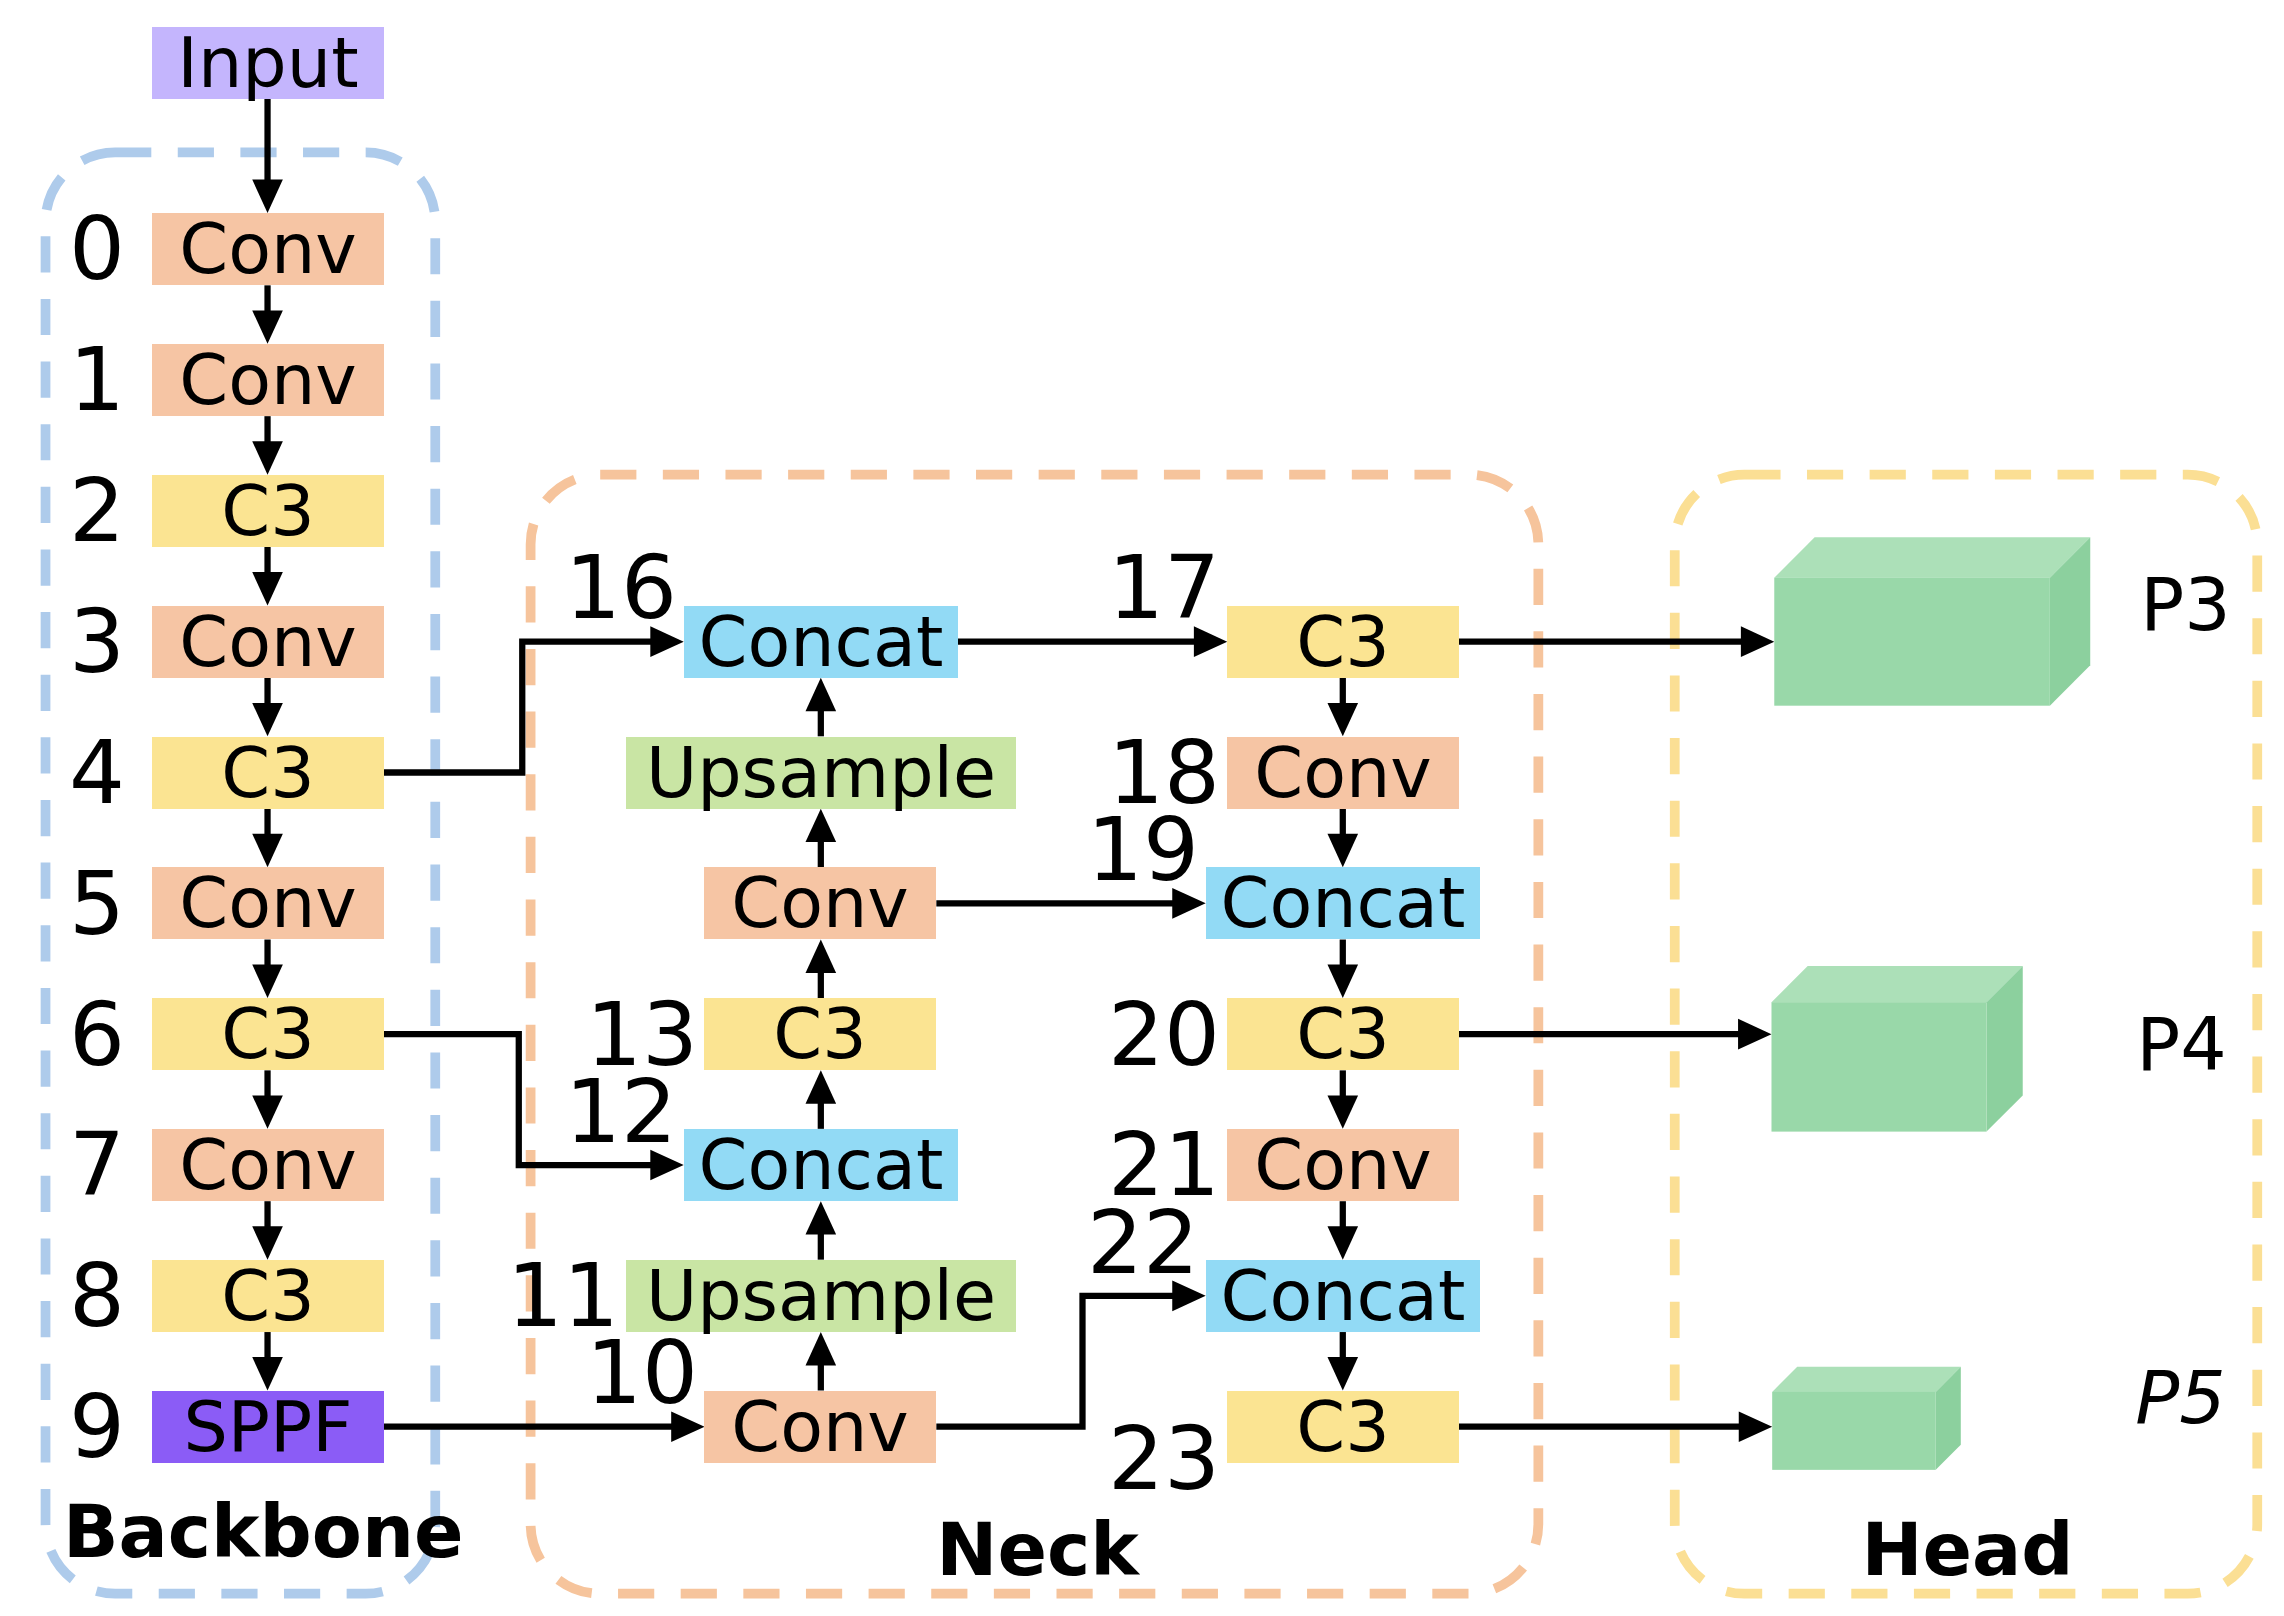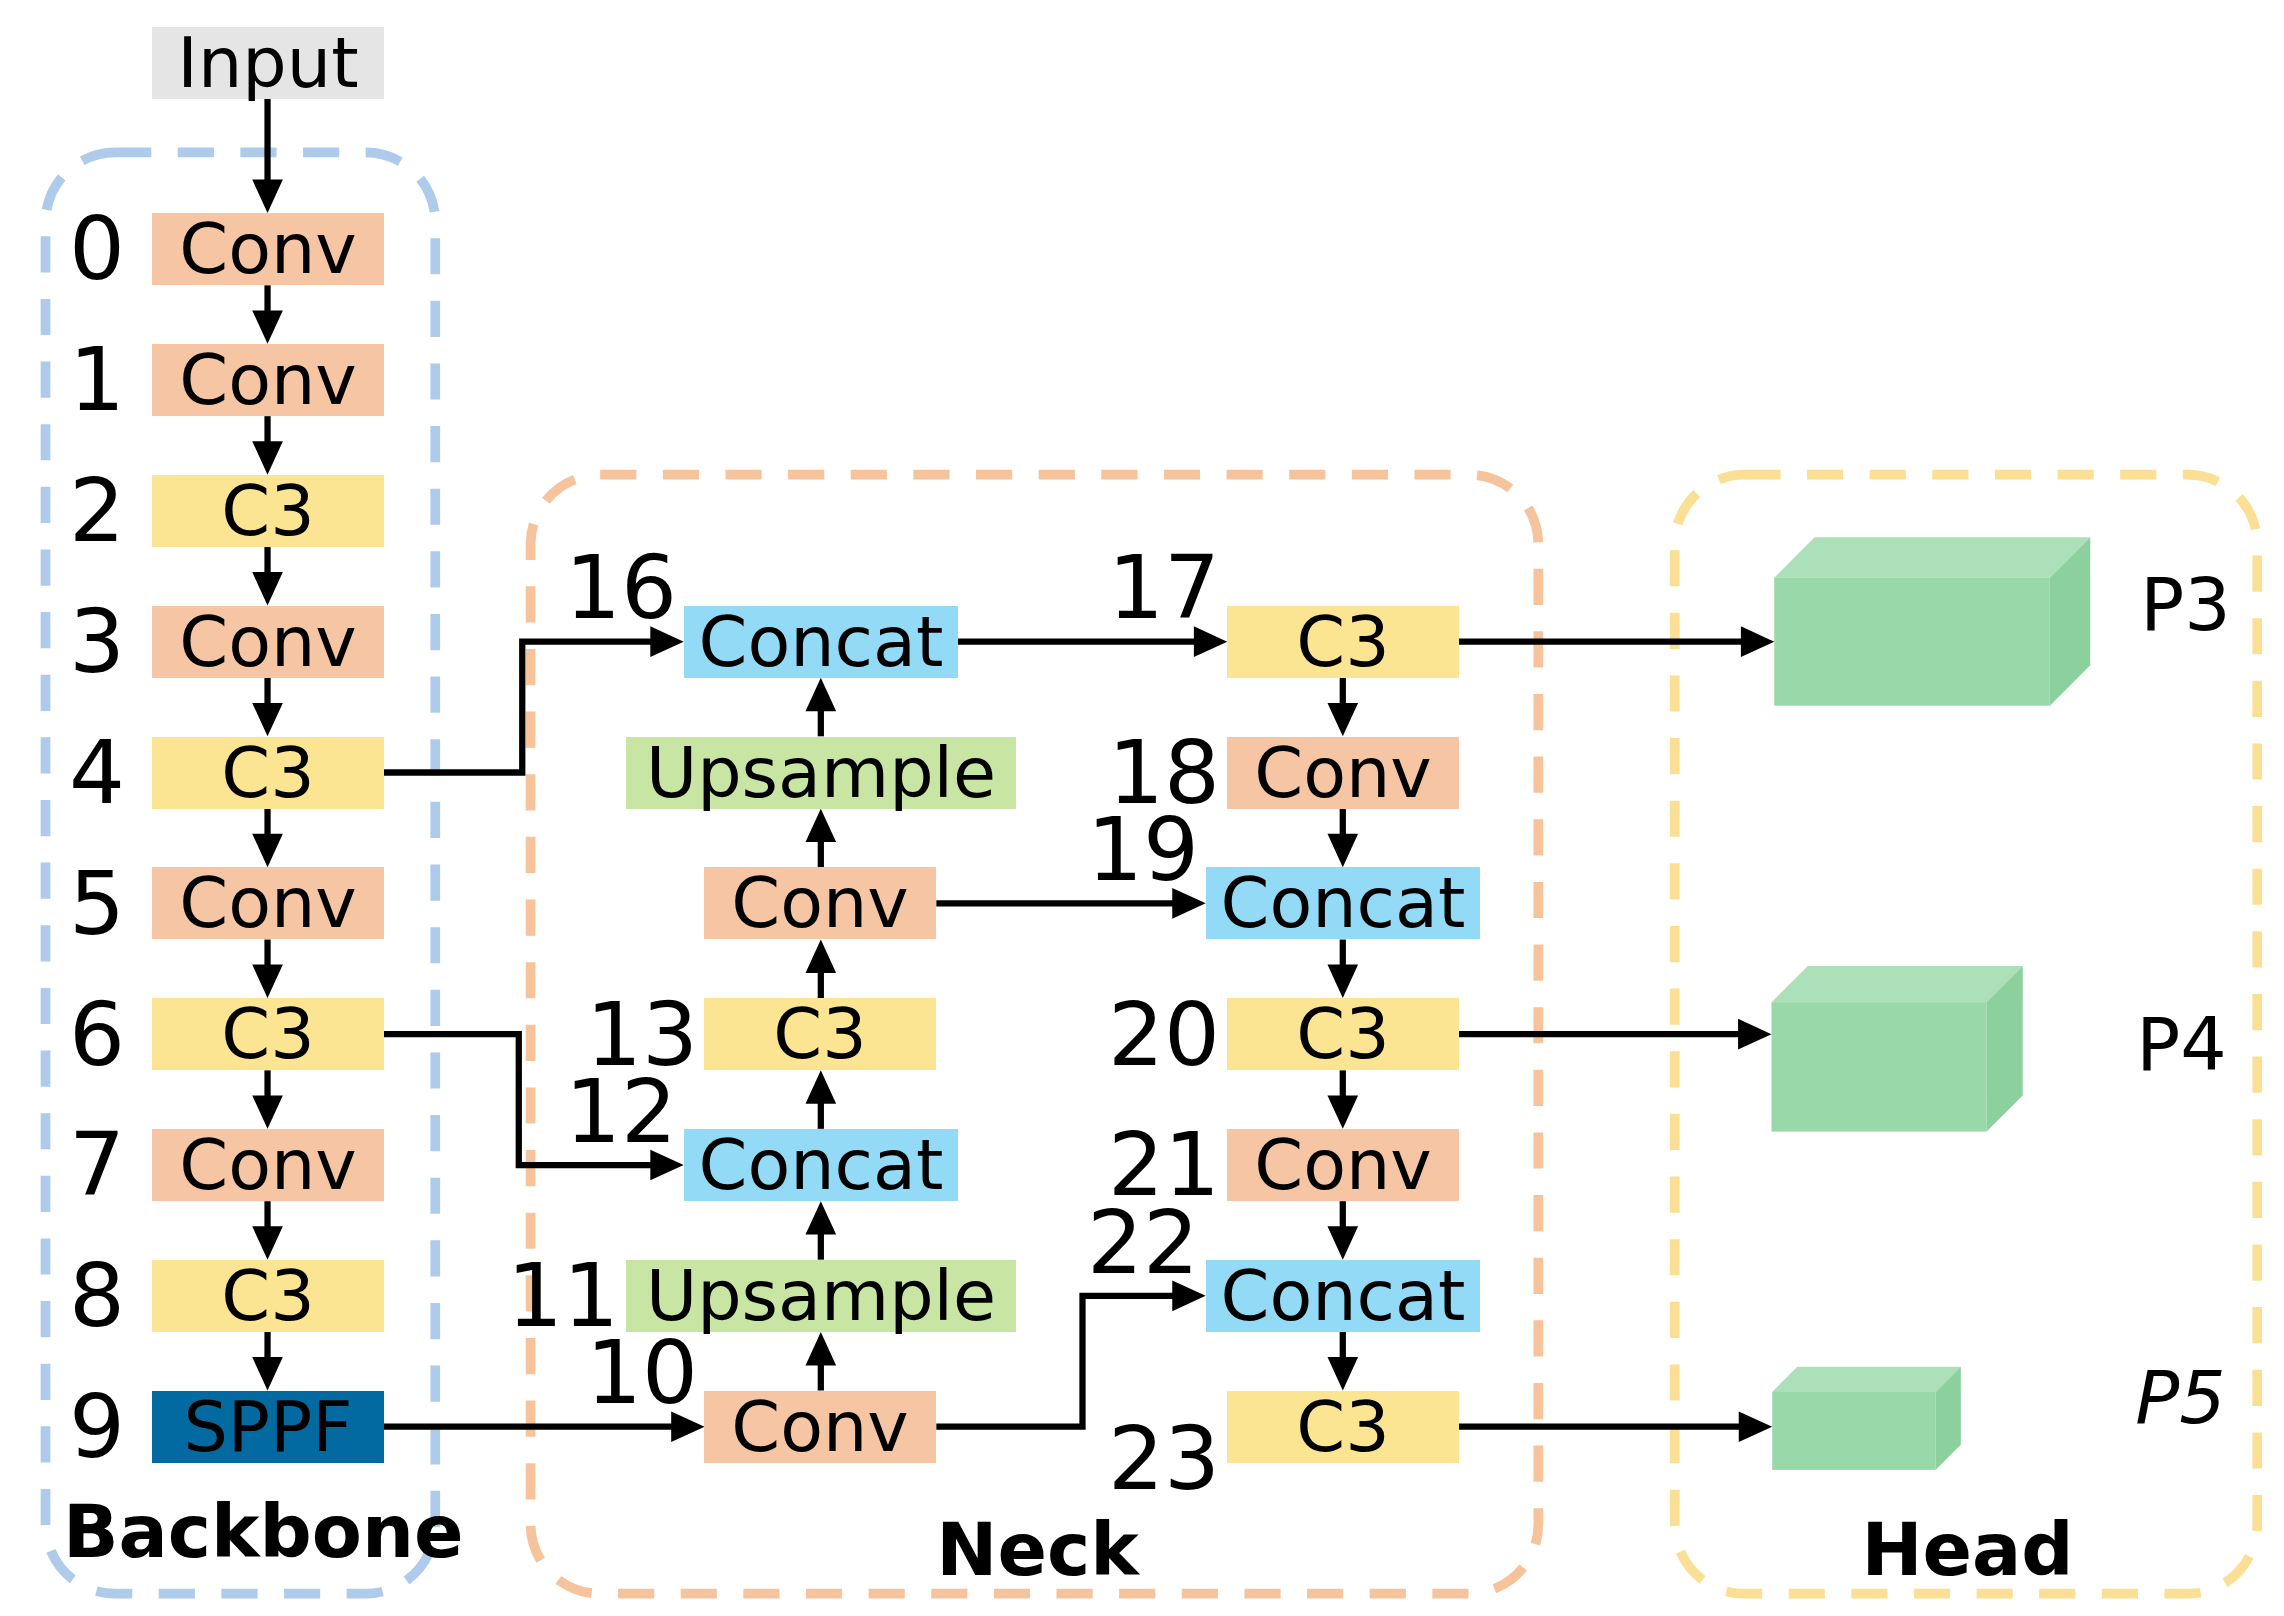--- a/index.html
+++ b/index.html
@@ -156,40 +156,40 @@
       </g>
       <g>
         <polygon points="2546,2000 2582,1964 2817,1964 2781,2000" fill="#ACE0B8"></polygon>
         <polygon points="2781,2000 2817,1964 2817,2076 2781,2112" fill="#8CD09E"></polygon>
         <rect x="2546" y="2000" width="235" height="112" fill="#99D8A9"></rect>
       </g>
     </svg>
 <div class="out-label" style="left: 2081px; top: 568px; width: 209px;">P3</div>
     <div class="out-label" style="left: 2077px; top: 1008px; width: 209px;">P4</div>
     <div class="out-label" style="left: 2076px; top: 1361px; width: 209px; font-style: italic;">P5</div>
-    <div class="box" style="left: 152px; top: 26.5px; width: 232px; height: 72px; background: #e5e5e5;">Input</div>
+    <div class="box" style="left: 152px; top: 26.5px; width: 232px; height: 72px; background: #c4b5fd;">Input</div>
     <div class="box" style="left: 152px; top: 213px; width: 232px; height: 72px; background: rgb(246, 197, 164);">Conv</div>
     <div class="num" style="left: -56px; top: 205px; width: 181px;">0</div>
     <div class="box" style="left: 152px; top: 344px; width: 232px; height: 72px; background: rgb(246, 197, 164);">Conv</div>
     <div class="num" style="left: -56px; top: 336px; width: 181px;">1</div>
     <div class="box" style="left: 152px; top: 475px; width: 232px; height: 72px; background: rgb(251, 228, 146);">C3</div>
     <div class="num" style="left: -56px; top: 467px; width: 181px;">2</div>
     <div class="box" style="left: 152px; top: 606px; width: 232px; height: 72px; background: rgb(246, 197, 164);">Conv</div>
     <div class="num" style="left: -56px; top: 598px; width: 181px;">3</div>
     <div class="box" style="left: 152px; top: 737px; width: 232px; height: 72px; background: rgb(251, 228, 146);">C3</div>
     <div class="num" style="left: -56px; top: 729px; width: 181px;">4</div>
     <div class="box" style="left: 152px; top: 867px; width: 232px; height: 72px; background: rgb(246, 197, 164);">Conv</div>
     <div class="num" style="left: -56px; top: 860px; width: 181px;">5</div>
     <div class="box" style="left: 152px; top: 998px; width: 232px; height: 72px; background: rgb(251, 228, 146);">C3</div>
     <div class="num" style="left: -56px; top: 991px; width: 181px;">6</div>
     <div class="box" style="left: 152px; top: 1129px; width: 232px; height: 72px; background: rgb(246, 197, 164);">Conv</div>
     <div class="num" style="left: -56px; top: 1121px; width: 181px;">7</div>
     <div class="box" style="left: 152px; top: 1260px; width: 232px; height: 72px; background: rgb(251, 228, 146);">C3</div>
     <div class="num" style="left: -56px; top: 1252px; width: 181px;">8</div>
-    <div class="box" style="left: 152px; top: 1391px; width: 232px; height: 72px; background: #0369a1;">SPPF</div>
+    <div class="box" style="left: 152px; top: 1391px; width: 232px; height: 72px; background: #8b5cf6;">SPPF</div>
     <div class="num" style="left: -56px; top: 1383px; width: 181px;">9</div>
     <div class="box" style="left: 704px; top: 1391px; width: 232px; height: 72px; background: rgb(246, 197, 164);">Conv</div>
     <div class="num" style="left: 517px; top: 1329px; width: 181px;">10</div>
     <div class="box" style="left: 626px; top: 1260px; width: 390px; height: 72px; background: rgb(201, 229, 164);">Upsample</div>
     <div class="num" style="left: 438px; top: 1252px; width: 181px;">11</div>
     <div class="box" style="left: 684px; top: 1129px; width: 274px; height: 72px; background: rgb(146, 218, 245);">Concat</div>
     <div class="num" style="left: 496px; top: 1068px; width: 181px;">12</div>
     <div class="box" style="left: 704px; top: 998px; width: 232px; height: 72px; background: rgb(251, 228, 146);">C3</div>
     <div class="num" style="left: 517px; top: 991px; width: 181px;">13</div>
     <div class="box" style="left: 704px; top: 867px; width: 232px; height: 72px; background: rgb(246, 197, 164);">Conv</div>

